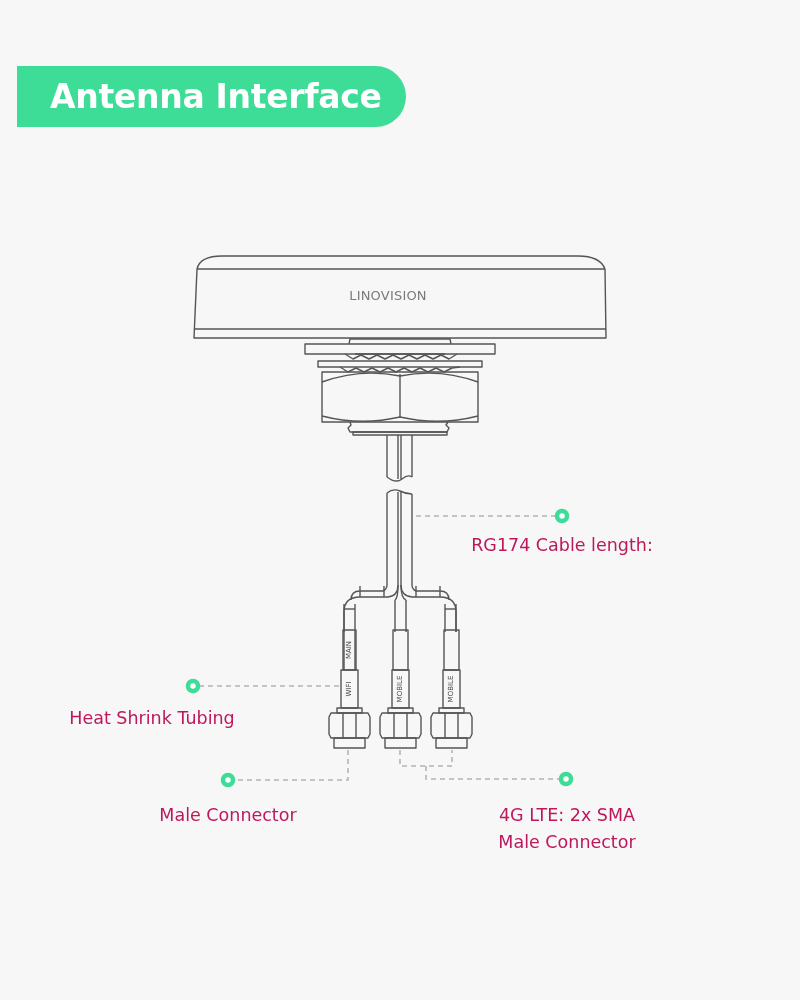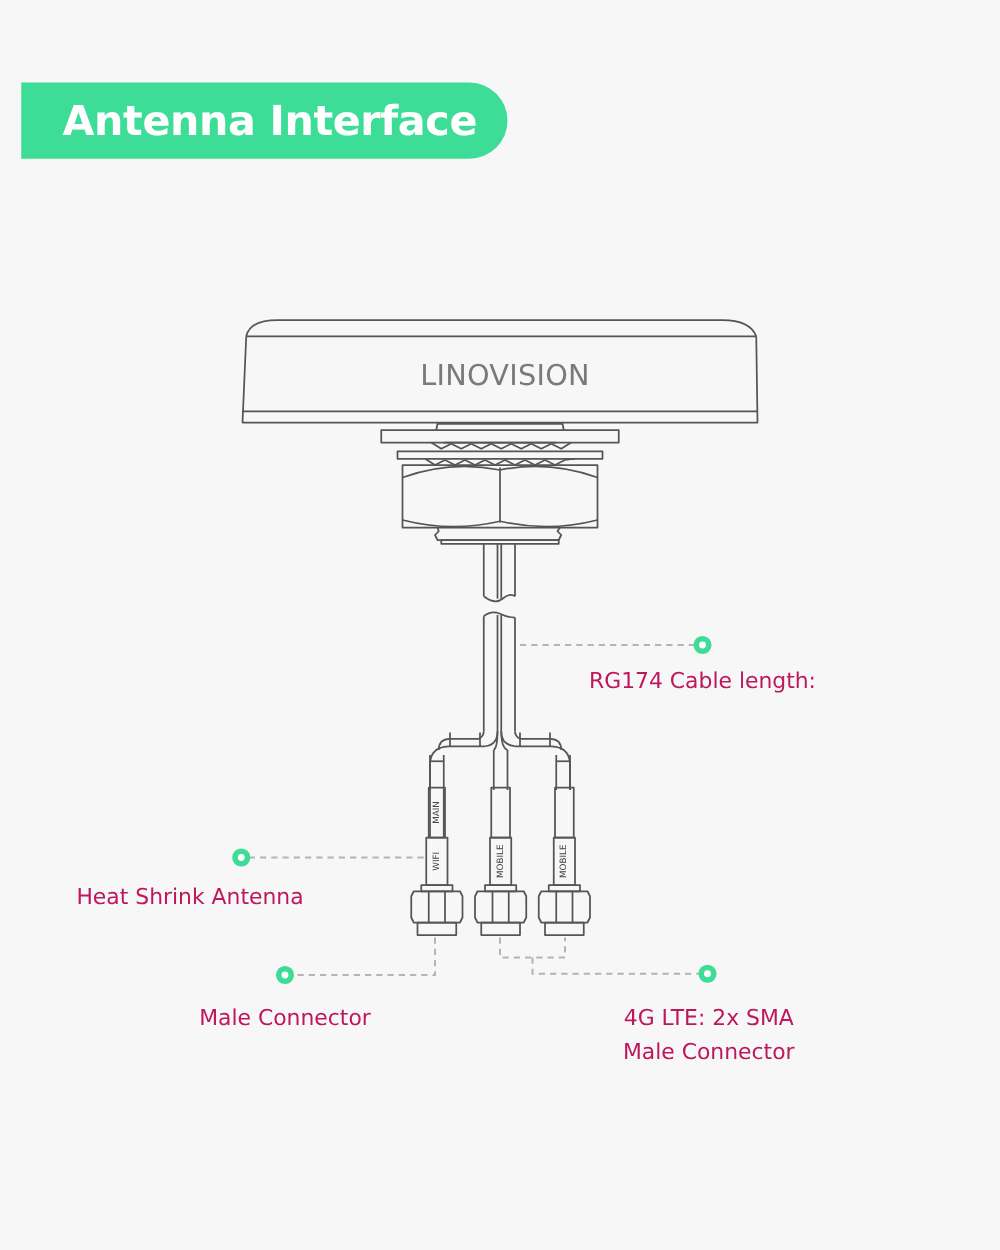--- a/index.html
+++ b/index.html
@@ -33,24 +33,24 @@
       position: absolute;
       color: #be185d;
       font-family: "DejaVu Sans", sans-serif;
       font-size: 17.5px;
       line-height: 27px;
       text-align: center;
       white-space: nowrap;
     }
     .brand {
       position: absolute;
-      left: 204px; width: 400px; top: 288px;
+      left: 188px; width: 400px; top: 288px;
       text-align: center;
       font-family: "DejaVu Sans", sans-serif;
-      font-size: 23px;
+      font-size: 13px;
       color: #7a7a7a;
       letter-spacing: 0.2px;
     }
     .tag {
       position: absolute;
       font-family: "DejaVu Sans", sans-serif;
       font-size: 7px;
       color: #444;
       transform: rotate(-90deg);
       transform-origin: center center;
@@ -190,21 +190,21 @@
 <div class="tag" style="left:329px; top:646px;">MAIN</div>
 <div class="tag" style="left:329px; top:685px;">WIFI</div>
 <div class="tag" style="left:380px; top:685px;">MOBILE</div>
 <div class="tag" style="left:431px; top:685px;">MOBILE</div>
 
 <div class="label" style="left:462px; width:200px; top:532px;">
   <div>RG174 Cable length:</div>
 </div>
 
 <div class="label" style="left:52px; width:200px; top:705px;">
-  <div>Heat Shrink Antenna</div>
+  <div>Heat Shrink Tubing</div>
 </div>
 
 <div class="label" style="left:128px; width:200px; top:802px;">
   <div>Male Connector</div>
 </div>
 
 <div class="label" style="left:467px; width:200px; top:802px;">
   <div>4G LTE: 2x SMA</div>
   <div>Male Connector</div>
 </div>

